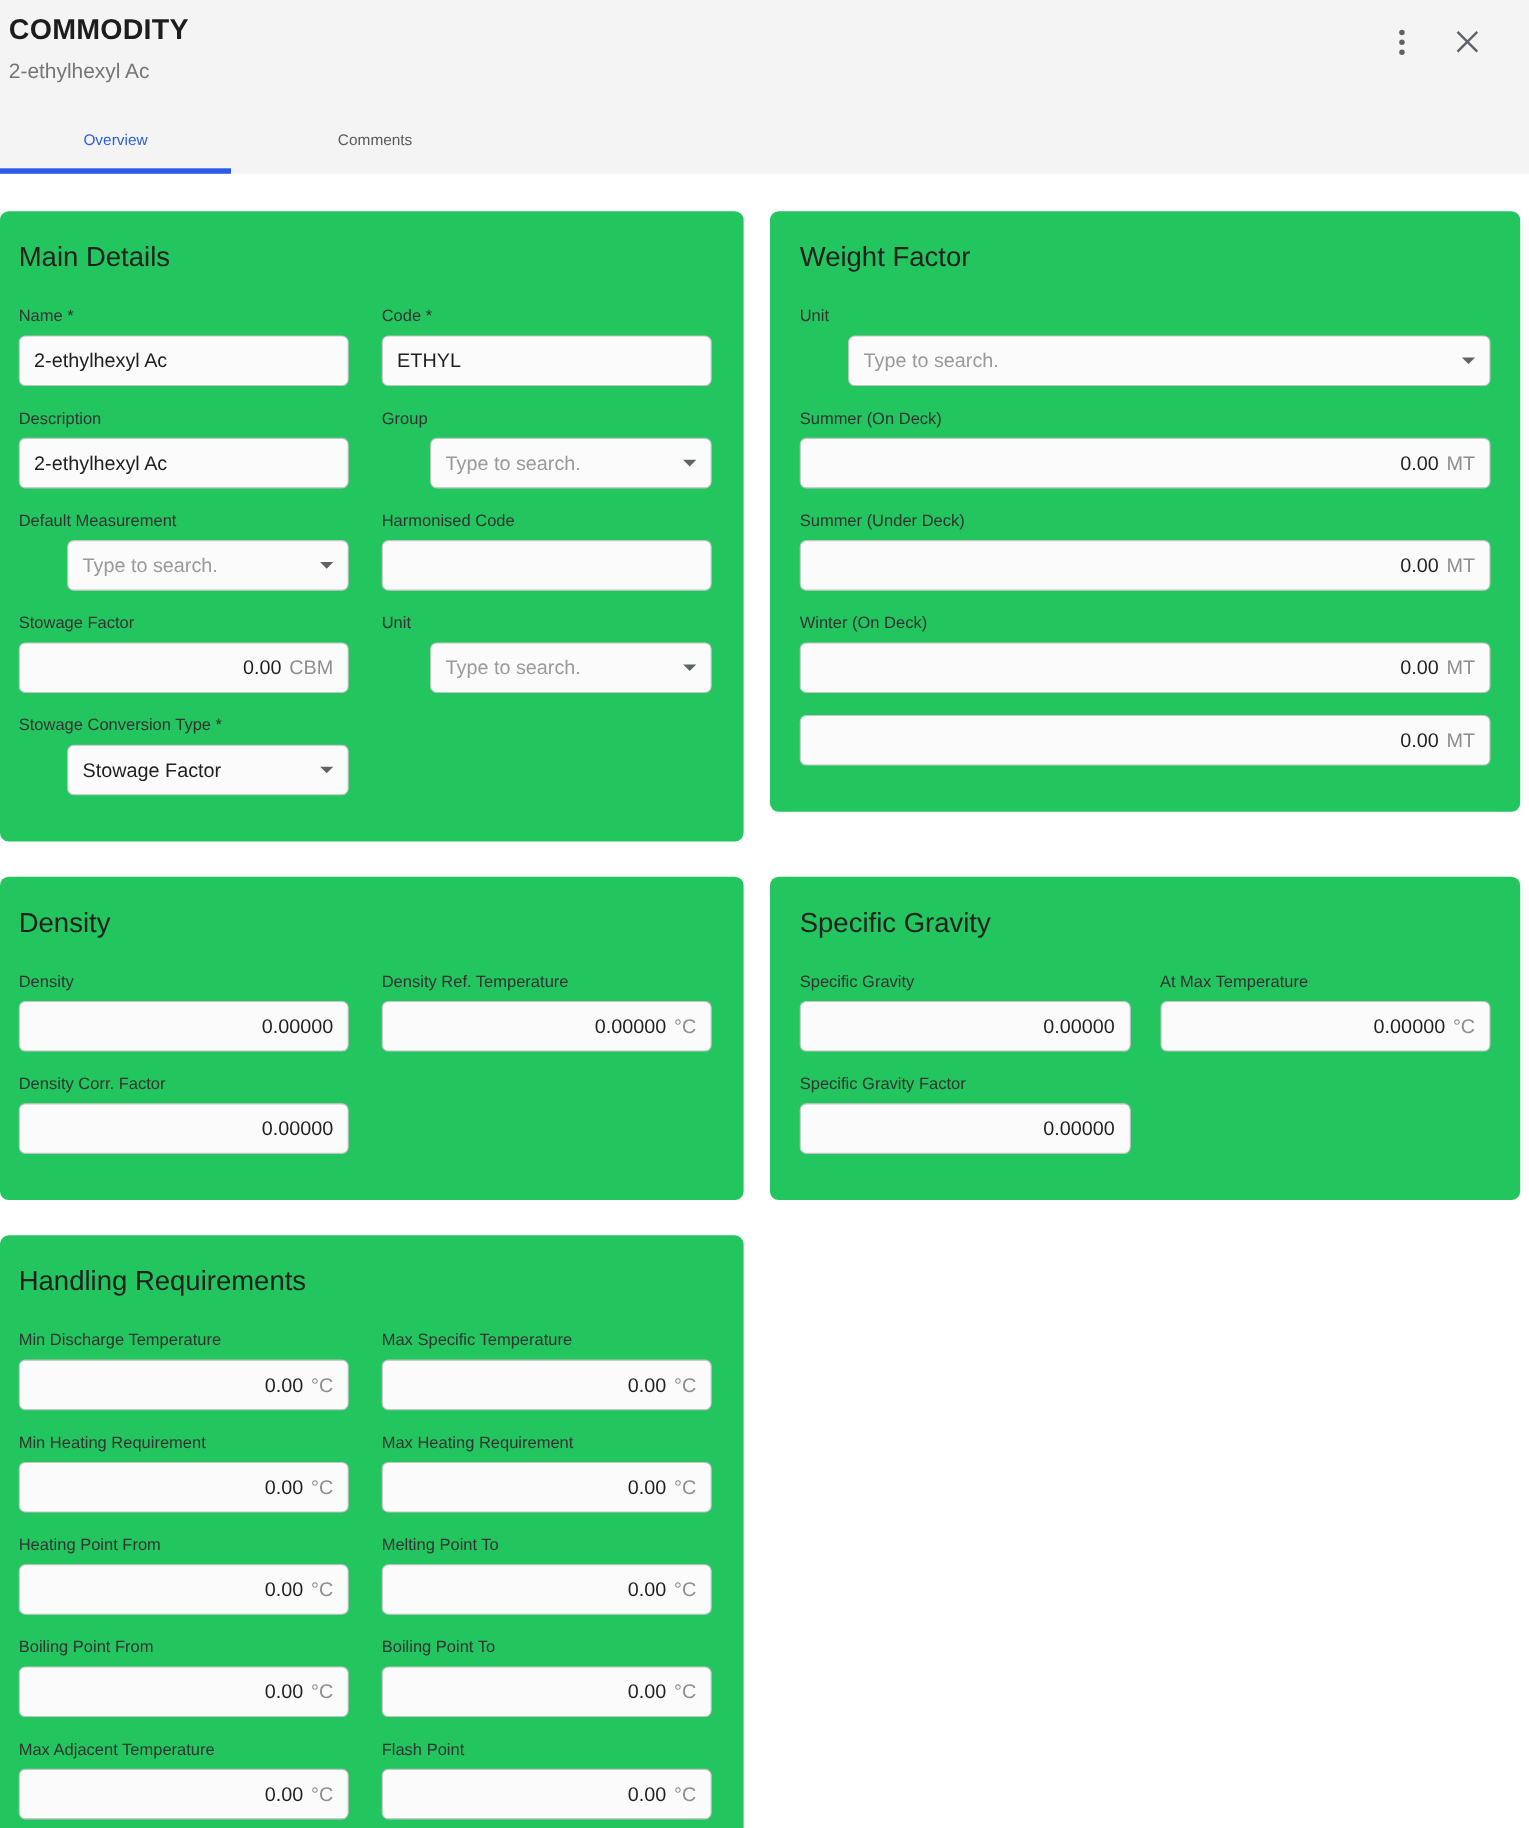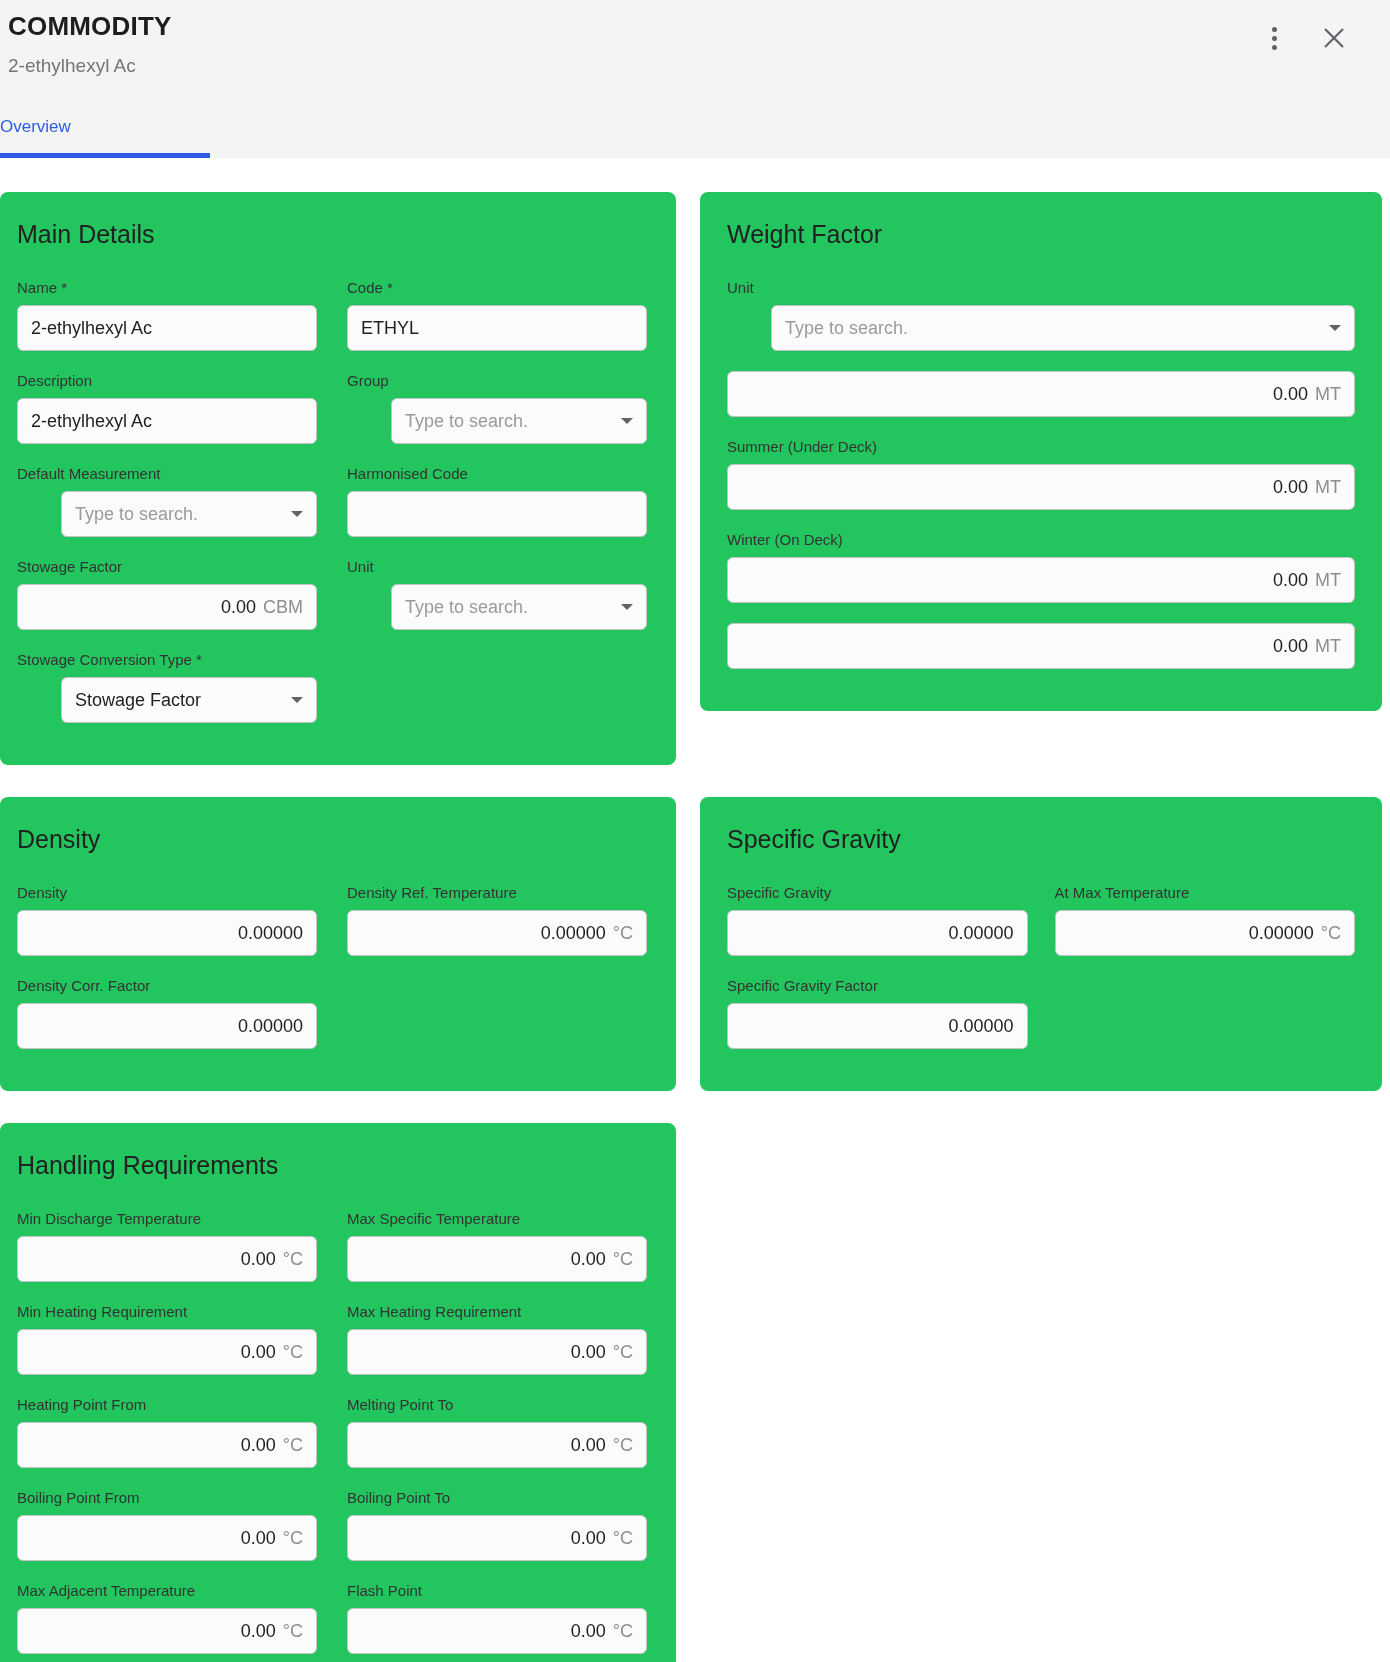--- a/index.html
+++ b/index.html
@@ -42,22 +42,22 @@
     display: flex; align-items: center; justify-content: center;
   }
   .kebab { display: flex; flex-direction: column; gap: 4px; }
   .kebab i { width: 5px; height: 5px; border-radius: 50%; background: #616161; display: block; }
   .close-x { stroke: #5f6368; stroke-width: 2.2; }
 
   
   .tabs { display: flex; margin-top: 22px; }
   .tab {
     height: 58px;
-    display: flex; align-items: center; 
-    font-size: 17px; color: #5a5a5a;
+    display: flex; align-items: center; justify-content: center;
+    font-size: 14px; color: #5a5a5a;
     border-bottom: 5px solid transparent;
     cursor: pointer;
   }
   .tab-overview { width: 210px; }
   .tab-comments { width: 262px; }
   .tab.active { color: #2c5ce5; border-bottom-color: #2c5ce5; }
 
   
   .content { padding: 34px 8px 17px 0; background: #ffffff; }
   .grid {
@@ -142,20 +142,23 @@
             <line class="close-x" x1="2" y1="2" x2="20" y2="20"></line>
             <line class="close-x" x1="20" y1="2" x2="2" y2="20"></line>
           </svg>
         </button>
       </div>
     </div>
     <nav class="tabs">
       <div class="tab tab-overview active">
         <span>Overview</span>
       </div>
+      <div class="tab tab-comments">
+        <span>Comments</span>
+      </div>
     </nav>
   </header>
 
   <main class="content">
     <div class="grid">
 
       <section class="card left-pad">
         <h2 class="section-title">Main Details</h2>
         <div class="two-col">
           <div class="field">
@@ -223,20 +226,21 @@
       <section class="card">
         <h2 class="section-title">Weight Factor</h2>
         <div class="field">
           <label class="flabel">Unit</label>
           <div class="input select">
             <span class="ph">Type to search.</span>
             <span class="caret"></span>
           </div>
         </div>
         <div class="field">
+          <label class="flabel">Summer (On Deck)</label>
           <div class="input num">
             <span class="val">0.00</span>
             <span class="unit">MT</span>
           </div>
         </div>
         <div class="field">
           <label class="flabel">Summer (Under Deck)</label>
           <div class="input num">
             <span class="val">0.00</span>
             <span class="unit">MT</span>

